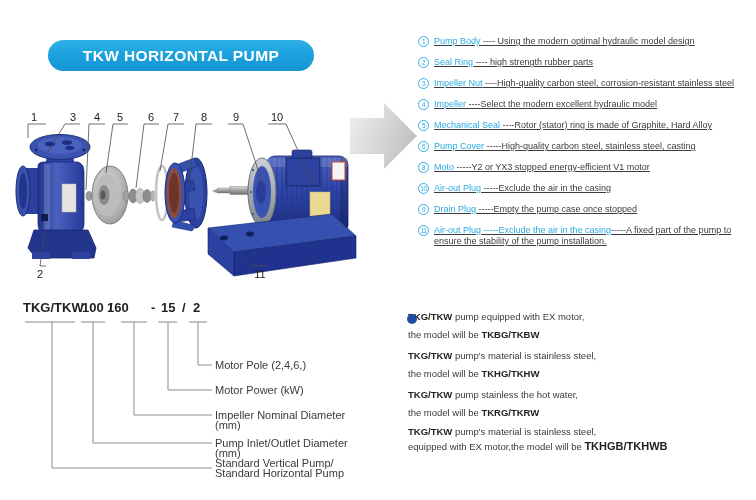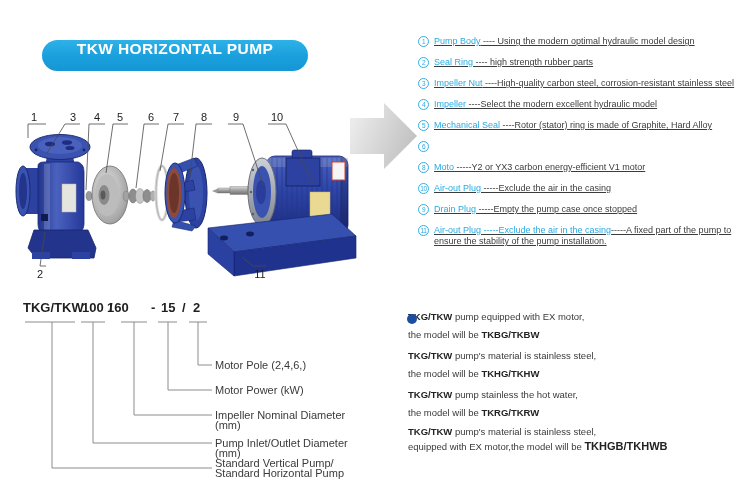--- a/index.html
+++ b/index.html
@@ -1,23 +1,23 @@
 <!DOCTYPE html>
 <html><head>
 <meta charset="utf-8">
 <style>
   html,body{margin:0;padding:0;}
   body{font-family:"Liberation Sans",sans-serif;background:#ffffff;}
   .page{position:relative;width:756px;height:500px;background:#ffffff;overflow:hidden;}
 
   
   .banner{
-    position:absolute;left:42px;top:40px;width:266px;height:31px;
+    position:absolute;left:48px;top:40px;width:266px;height:31px;
     background:linear-gradient(180deg,#2eb1e7 0%,#1a9fdd 55%,#1696d4 100%);
-    border-radius:16px;display:flex;justify-content:center;
+    border-radius:16px;display:flex;align-items:center;justify-content:center;
   }
   .banner-text{color:#ffffff;font-size:15.5px;font-weight:700;letter-spacing:.4px;}
 
   
   .diagram{position:absolute;left:10px;top:100px;width:410px;height:185px;}
   .diagram svg{display:block;}
   .dnum{font-size:11px;fill:#1c1c1c;font-family:"Liberation Sans",sans-serif;}
 
   
   .parts-list{position:absolute;left:418px;top:36px;width:332px;}
@@ -223,24 +223,25 @@
     <div class="part-item">
       <span class="part-circle">4</span>
       <span class="part-text"><span class="part-name">Impeller</span><span class="part-cyan"></span><span> ----Select the modern excellent hydraulic model</span></span>
     </div>
     <div class="part-item">
       <span class="part-circle">5</span>
       <span class="part-text"><span class="part-name">Mechanical Seal</span><span class="part-cyan"></span><span> ----Rotor (stator) ring is made of Graphite, Hard Alloy</span></span>
     </div>
     <div class="part-item">
       <span class="part-circle">6</span>
+      <span class="part-text"><span class="part-name">Pump Cover</span><span class="part-cyan"></span><span> -----High-quality carbon steel, stainless steel, casting</span></span>
     </div>
     <div class="part-item">
       <span class="part-circle">8</span>
-      <span class="part-text"><span class="part-name">Moto</span><span class="part-cyan"></span><span> -----Y2 or YX3 carbon energy-efficient V1 motor</span></span>
+      <span class="part-text"><span class="part-name">Moto</span><span class="part-cyan"></span><span> -----Y2 or YX3 stopped energy-efficient V1 motor</span></span>
     </div>
     <div class="part-item">
       <span class="part-circle">10</span>
       <span class="part-text"><span class="part-name">Air-out Plug</span><span class="part-cyan"></span><span> -----Exclude the air in the casing</span></span>
     </div>
     <div class="part-item">
       <span class="part-circle">9</span>
       <span class="part-text"><span class="part-name">Drain Plug</span><span class="part-cyan"></span><span> -----Empty the pump case once stopped</span></span>
     </div>
     <div class="part-item">

